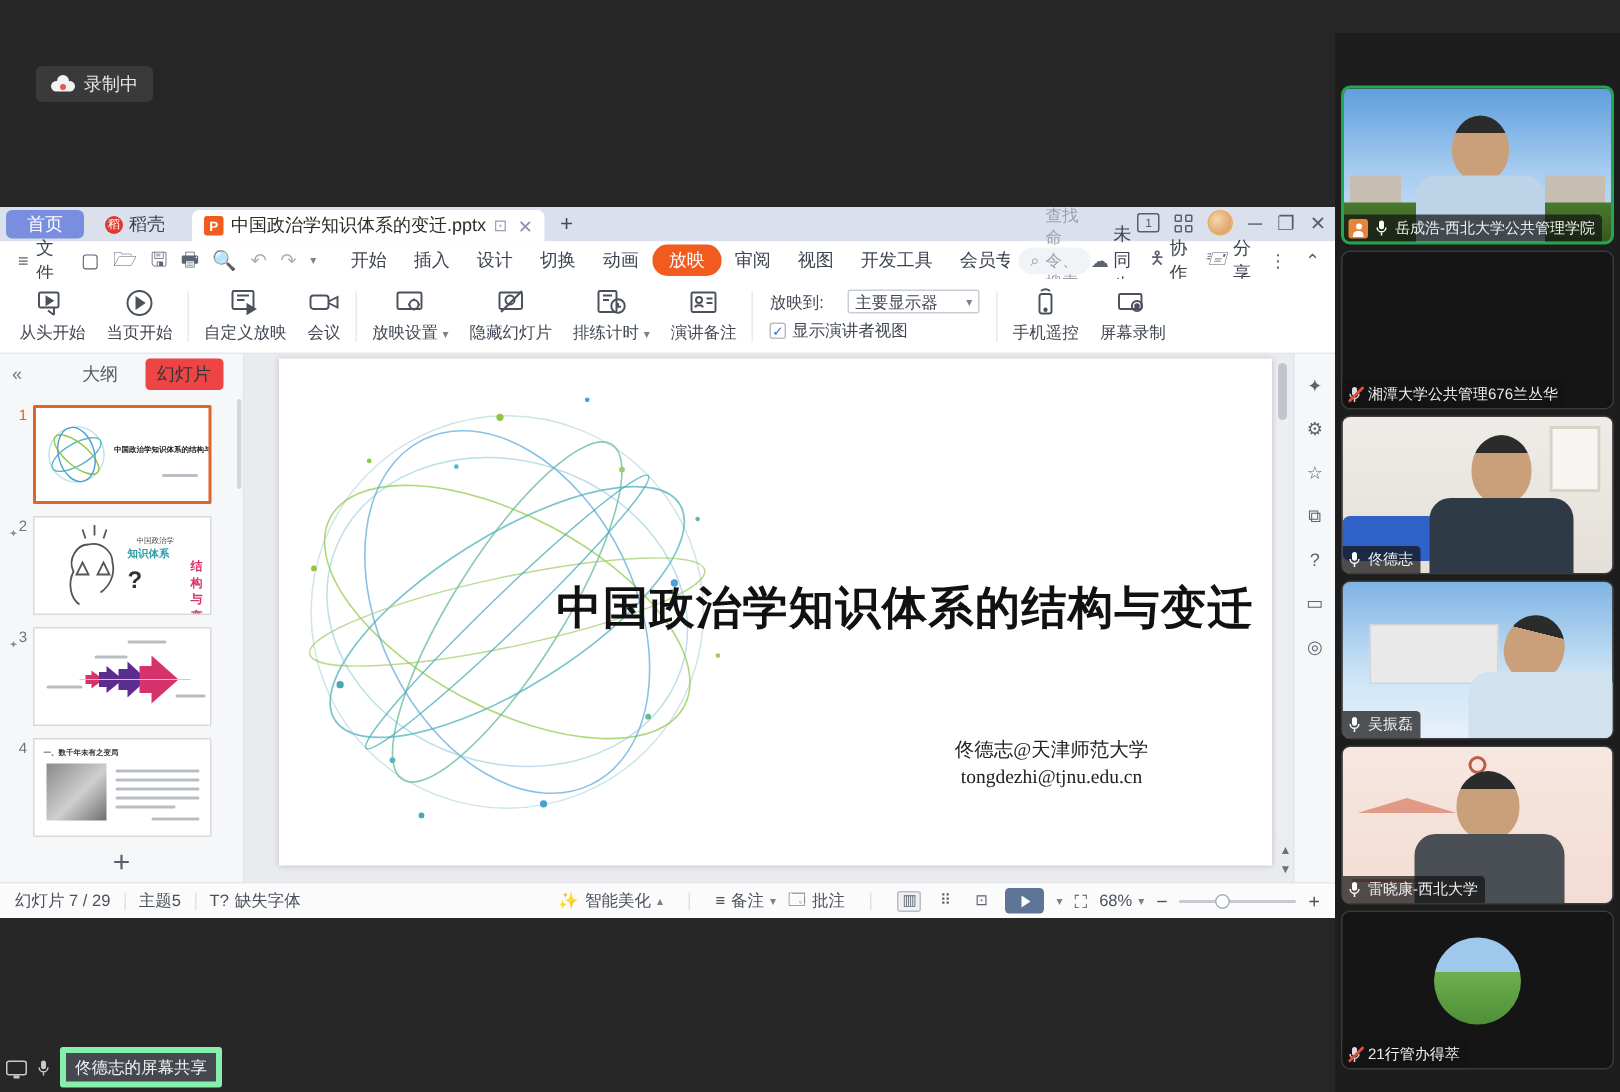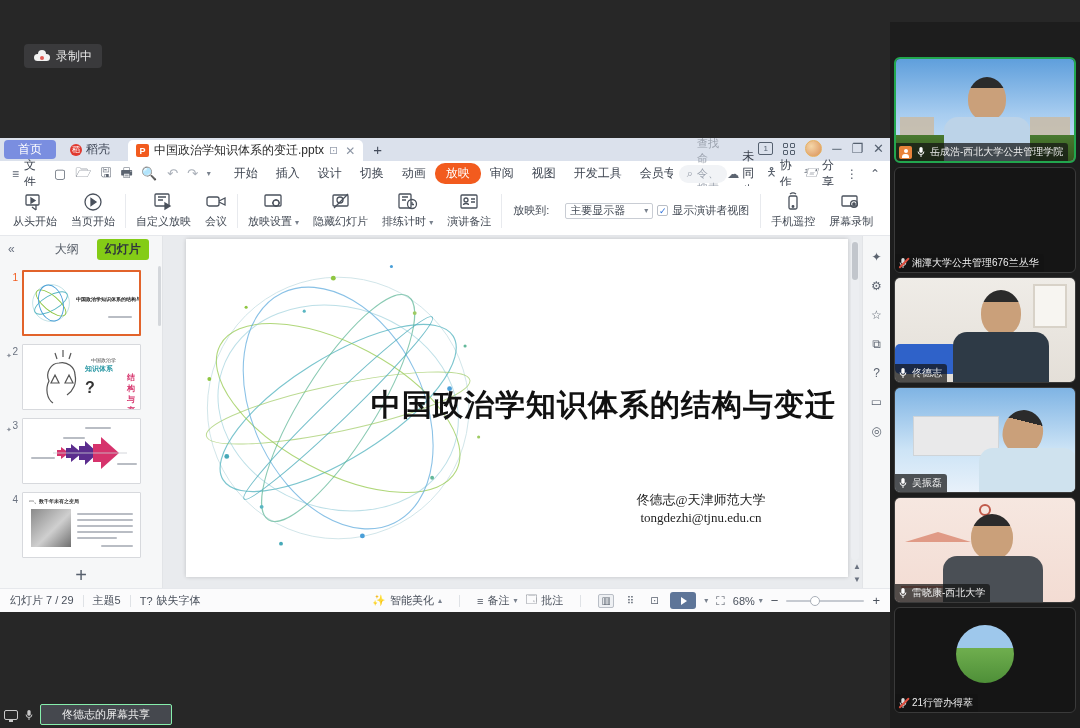--- a/index.html
+++ b/index.html
@@ -50,34 +50,34 @@
   .mb-right { margin-left:auto; display:flex; align-items:center; gap:12px; padding-right:10px; color:#3d4450; }
   .mb-right .it { display:flex; align-items:center; gap:3px; }
   .glyph { font-size:12px; color:#5c6470; }
 
   
   .wps-ribbon { position:absolute; left:0; top:48px; width:890px; height:50px; background:#fff; border-bottom:1px solid #e6e8ec; display:flex; align-items:center; padding:0 6px; }
   .rb-item { display:flex; flex-direction:column; align-items:center; justify-content:center; gap:2px; padding:0 7px; font-size:11px; color:#414853; white-space:nowrap; }
   .rb-item svg { display:block; }
   .rb-sep { width:1px; height:34px; background:#e8eaee; margin:0 3px; }
   .rb-caret { font-size:8px; color:#79818d; }
-  .rb-col { display:flex; flex-direction:row; gap:4px; padding:0 8px; font-size:11px; color:#414853; }
+  .rb-col { display:flex; flex-direction:column; gap:4px; padding:0 8px; font-size:11px; color:#414853; }
   .rb-row { display:flex; align-items:center; gap:4px; }
   .rb-select { width:88px; height:16px; border:1px solid #c9cdd4; border-radius:2px; font-size:11px; color:#414853; display:flex; align-items:center; justify-content:space-between; padding:0 4px; background:#fff;margin-left:12px; }
   .rb-check { width:11px; height:11px; border:1px solid #b9bec6; border-radius:2px; color:#2a6fdb; font-size:9px; line-height:11px; text-align:center; font-weight:bold; }
 
   
   .wps-body { position:absolute; left:0; top:98px; width:890px; height:352px; background:#e9ebee; }
 
   
   .panel { position:absolute; left:0; top:0; width:163px; height:352px; background:#f6f7f8; border-right:1px solid #e2e4e7; }
   .panel-head { height:26px; display:flex; align-items:center; font-size:12px; color:#555c66; padding:0 8px; }
   .panel-head .chev { margin-right:22px; color:#6a7280; }
   .ptab { padding:2px 8px; border-radius:3px; margin-left:10px; }
-  .ptab.sel { background:#84cc16; color:#2f353d;font-weight:bold; }
+  .ptab.sel { background:#ef4444; color:#2f353d; }
   .thumb-row { display:flex; margin:8px 6px 0 2px; }
   .thumb-num { width:20px; font-size:10px; color:#6a7280; text-align:right; padding-right:4px; padding-top:2px; position:relative; }
   .thumb-num .star { position:absolute; left:4px; top:8px; font-size:7px; color:#8a909b; }
   .thumb-num.sel { color:#f25b1e; }
   .thumb { width:119px; height:66px; background:#fff; border:1px solid #d7d9dd; border-radius:1px; position:relative; overflow:hidden; }
   .thumb.sel { border:2px solid #e2632b; }
   .bar { position:absolute; background:#b9bdc4; height:2px; border-radius:1px; }
   .add-slide { text-align:center; font-size:20px; color:#57606d; margin-top:6px; }
   .panel-sb { position:absolute; right:1px; top:30px; width:3px; height:60px; background:#d4d7db; border-radius:2px; }
 
@@ -143,21 +143,21 @@
   .room3 .win { position:absolute; right:8px; top:6px; width:34px; height:44px; background:#f7f5f1; border:2px solid #d8d2c8; }
   .sky4 { background:linear-gradient(#7fb4e4, #cde4f6 60%, #e8f1fa); }
   .sky4 .bld { position:absolute; left:18px; top:28px; width:86px; height:40px; background:#e9e9ea; border:1px solid #cfd4d8; }
   .paper5 { background:linear-gradient(#f6e7e0, #f3dcd3); }
   .paper5 .pav { position:absolute; left:6px; bottom:14px; width:70px; height:60px; border-bottom:2px solid #d98c7a; }
   .paper5 .roof { position:absolute; left:4px; top:4px; width:66px; height:10px; background:#e09a86; clip-path:polygon(0 100%,50% 0,100% 100%); }
   .paper5 .logo { position:absolute; left:50%; top:6px; transform:translateX(-50%); width:12px; height:12px; border-radius:50%; border:2px solid #c05a4a; }
 
   
   .share-bar { position:absolute; left:4px; bottom:3px; display:flex; align-items:center; gap:6px; }
-  .share-label { background:#45484e; border:1px solid #86efac; color:#f0f0f0; font-size:11px; padding:2px 21px; border-radius:2px; }
+  .share-label { background:#45484e; border:4px solid #86efac; color:#f0f0f0; font-size:11px; padding:2px 6px; border-radius:2px; }
   .monitor-ic { width:14px; height:10px; border:1.5px solid #c9c9c9; border-radius:2px; position:relative; }
   .monitor-ic:after { content:""; position:absolute; left:4px; bottom:-3px; width:4px; height:2px; background:#c9c9c9; }
 </style>
 </head>
 <body>
 
 <div class="screen">
 
 
   <div class="rec-badge">

